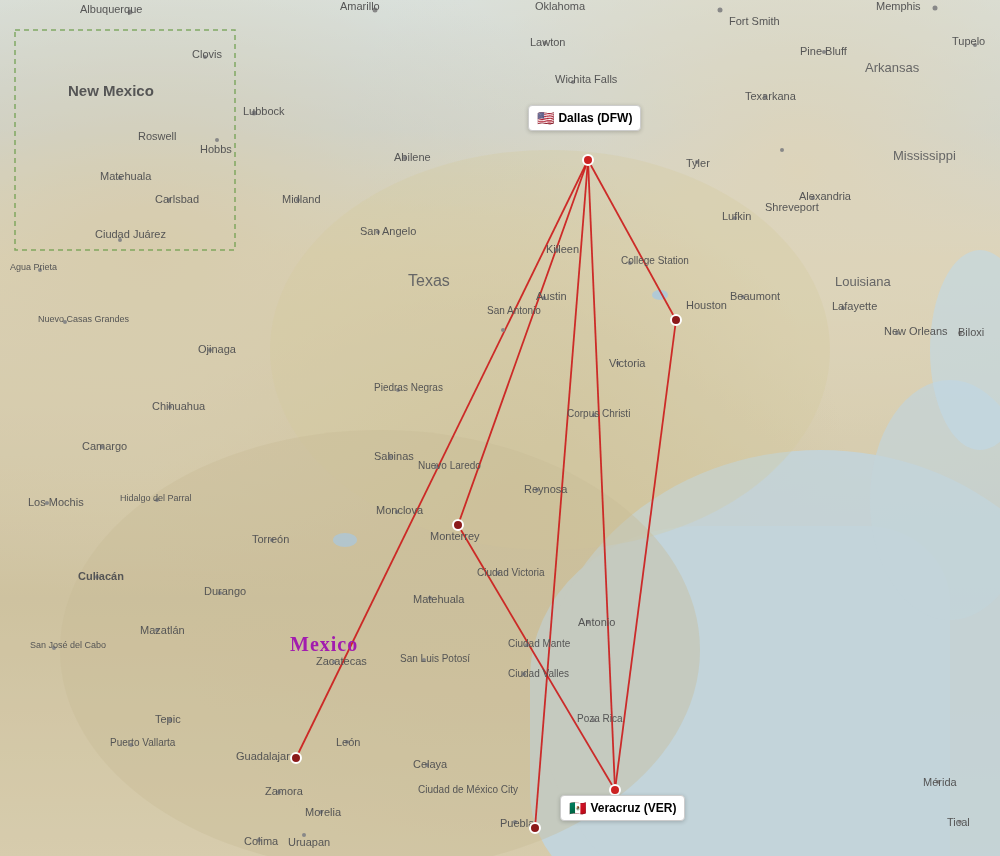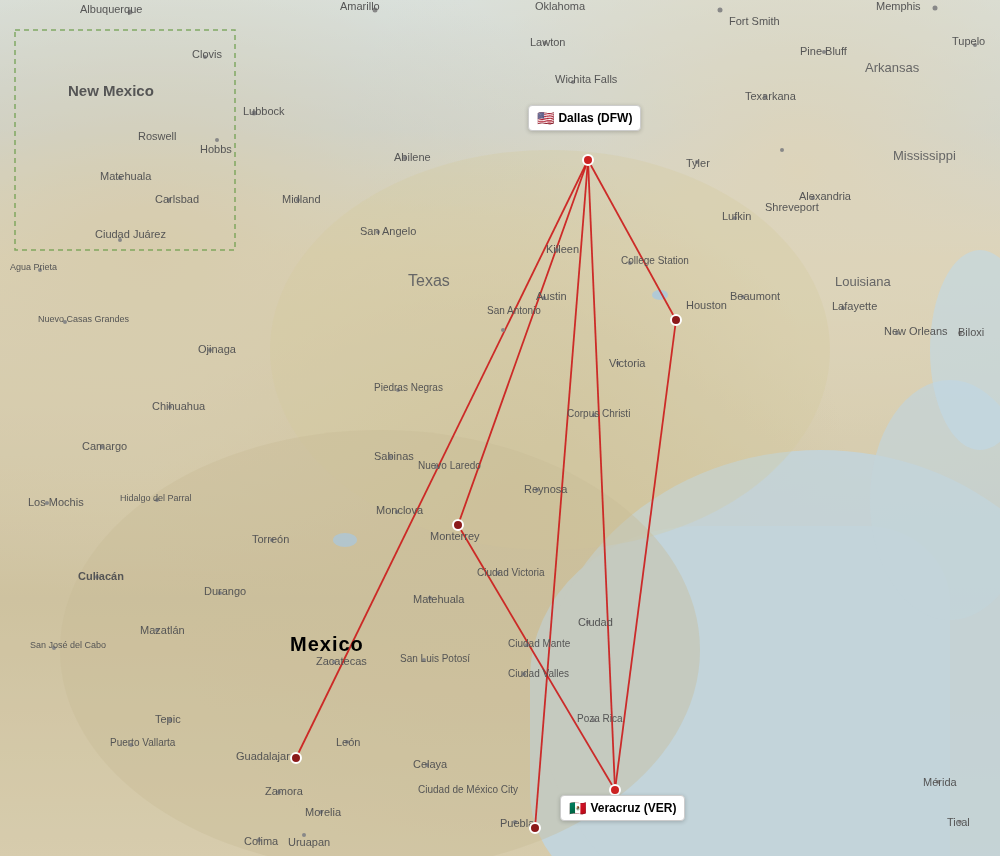--- a/index.html
+++ b/index.html
@@ -41,22 +41,23 @@
       font-size: 11px;
       color: #555;
       font-weight: 400;
       pointer-events: none;
       white-space: nowrap;
     }
 
     .map-label.country {
       font-size: 16px;
       font-weight: 600;
-      color: #000000;
+      color: #a21caf;
       letter-spacing: 1px;
+      font-family: Liberation Serif, serif;
     }
 
     .map-label.state {
       font-size: 13px;
       color: #666;
       font-weight: 500;
     }
 
     
     #routes-svg {
@@ -268,21 +269,21 @@
   <div class="map-label" style="left:374px; top:450px;">Sabinas</div>
   <div class="map-label" style="left:418px; top:460px; font-size:10px;">Nuevo Laredo</div>
   <div class="map-label" style="left:524px; top:483px;">Reynosa</div>
   <div class="map-label" style="left:376px; top:504px;">Monclova</div>
   <div class="map-label" style="left:430px; top:530px;">Monterrey</div>
   <div class="map-label" style="left:252px; top:533px;">Torreón</div>
   <div class="map-label" style="left:120px; top:493px; font-size:9px;">Hidalgo del Parral</div>
   <div class="map-label country" style="left:290px; top:633px; font-size:20px;">Mexico</div>
   <div class="map-label" style="left:413px; top:593px;">Matehuala</div>
   <div class="map-label" style="left:477px; top:567px; font-size:10px;">Ciudad Victoria</div>
-  <div class="map-label" style="left:578px; top:616px;">Ciudad</div>
+  <div class="map-label" style="left:578px; top:616px;">Antonio</div>
   <div class="map-label" style="left:204px; top:585px;">Durango</div>
   <div class="map-label" style="left:140px; top:624px;">Mazatlán</div>
   <div class="map-label" style="left:78px; top:570px;font-weight:bold;">Culiacán</div>
   <div class="map-label" style="left:28px; top:496px;">Los Mochis</div>
   <div class="map-label" style="left:316px; top:655px;">Zacatecas</div>
   <div class="map-label" style="left:400px; top:653px; font-size:10px;">San Luis Potosí</div>
   <div class="map-label" style="left:508px; top:638px; font-size:10px;">Ciudad Mante</div>
   <div class="map-label" style="left:508px; top:668px; font-size:10px;">Ciudad Valles</div>
   <div class="map-label" style="left:155px; top:713px;">Tepic</div>
   <div class="map-label" style="left:110px; top:737px; font-size:10px;">Puerto Vallarta</div>

